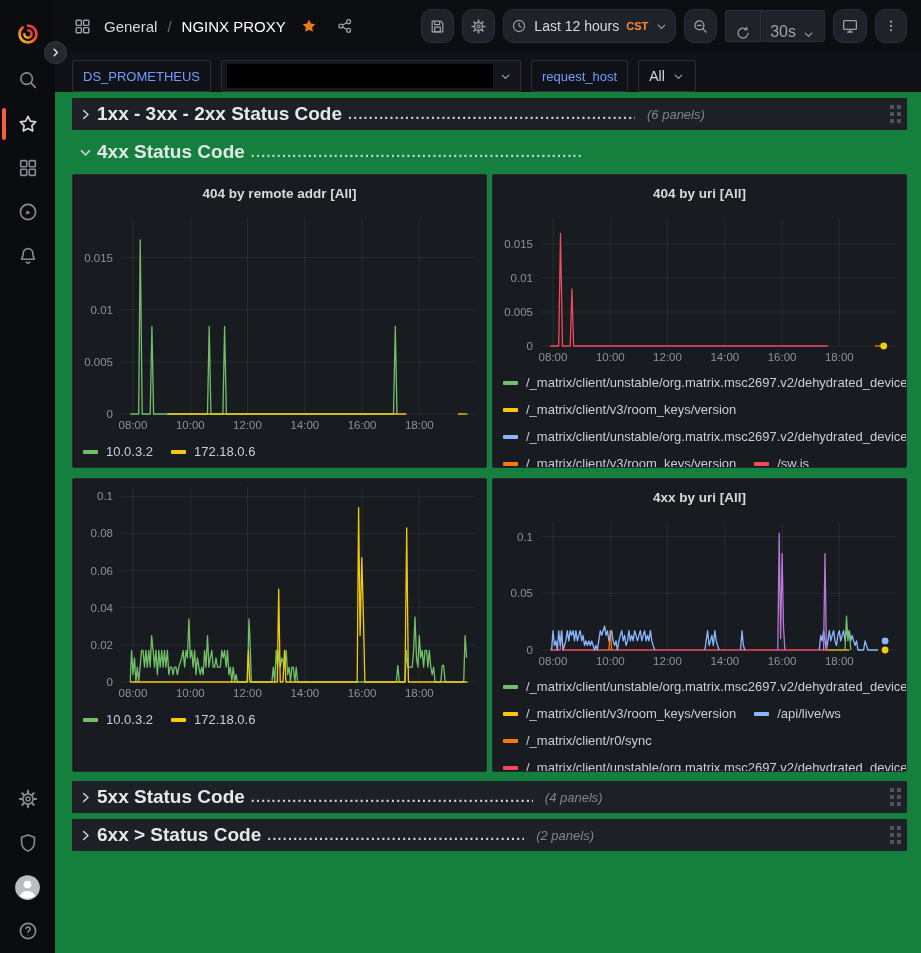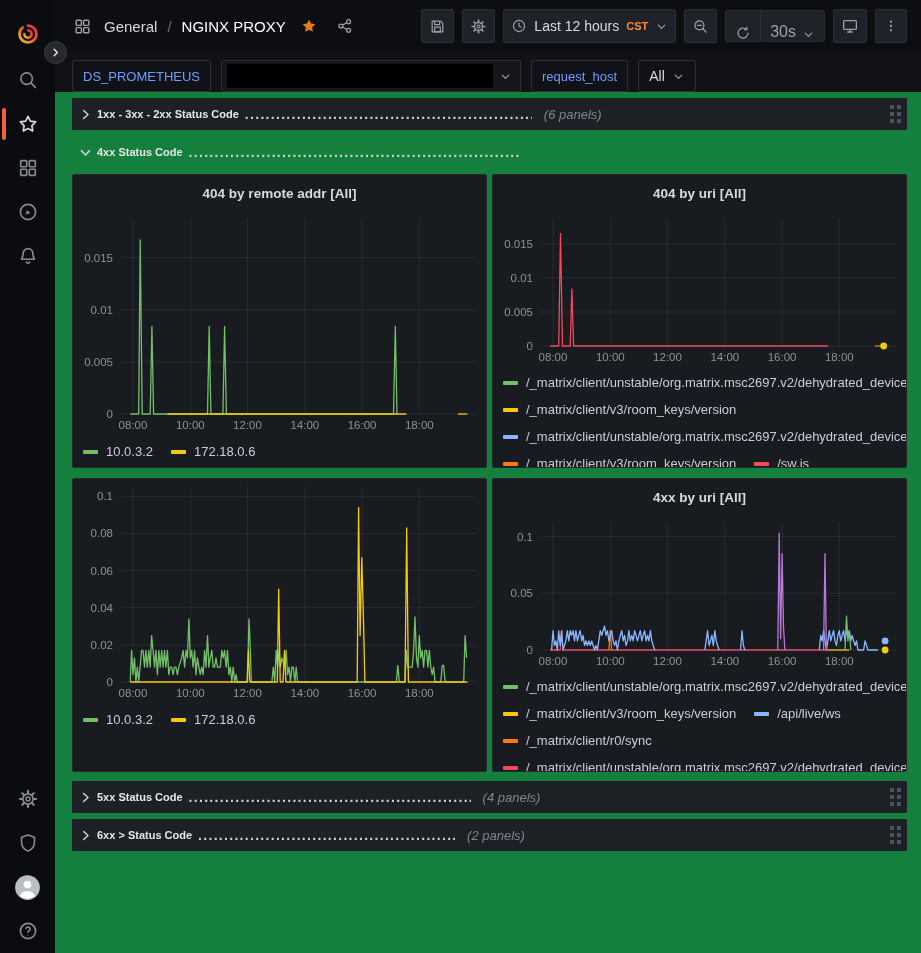--- a/index.html
+++ b/index.html
@@ -20,41 +20,41 @@
   .main { flex:1; display:flex; flex-direction:column; background:#15803d; min-width:0; }
 
   .topbar { height:52px; background:#0d0e12; display:flex; align-items:center; padding:0 14px 0 18px; gap:10px; }
   .crumb-icon { color:#9da0a8; display:flex; }
   .crumb-section { color:#d8d9da; font-size:15px; margin-left:2px; cursor:pointer; }
   .crumb-sep { color:#6c7077; font-size:15px; }
   .crumb-title { color:#ffffff; font-size:15px; cursor:pointer; }
   .star-filled { color:#eb7b18; display:flex; margin-left:4px; cursor:pointer; }
   .share-ic { color:#9da0a8; display:flex; margin-left:8px; cursor:pointer; }
   .topbar-right { margin-left:auto; display:flex; align-items:center; gap:8px; }
-  .tb-btn { height:32px; min-width:32px; padding:16px 7px; background:#1f2229; border:1px solid #2b2e35; border-radius:2px; color:#9da0a8; display:flex; align-items:center; justify-content:flex-start; gap:7px; cursor:pointer; }
+  .tb-btn { height:32px; min-width:32px; padding:16px 7px; background:#1f2229; border:1px solid #2b2e35; border-radius:10px; color:#9da0a8; display:flex; align-items:center; justify-content:flex-start; gap:7px; cursor:pointer; }
   .tb-btn .lbl { color:#d8d9da; font-size:14px; white-space:nowrap; }
   .tz { color:#ff8833; font-size:11px; font-weight:bold; }
   .caret { color:#9da0a8; display:flex; }
   .tb-group { display:flex; height:32px; background:#1f2229; border:1px solid #2b2e35; border-radius:2px; }
   .tb-group .cell { display:flex; align-items:flex-end; gap:6px; padding:0 9px; color:#9da0a8; cursor:pointer; }
   .tb-group .cell + .cell { border-left:1px solid #2b2e35; }
 
   .subbar { height:40px; display:flex; align-items:flex-end; padding:0 14px 0 17px; gap:10px; background:#111217; }
   .var-label { height:32px; display:flex; align-items:center; padding:0 10px; border:1px solid #2c3036; border-radius:2px; color:#6e9fff; font-size:13px; font-weight:500; cursor:pointer; background:#111217; }
   .var-select { height:32px; width:300px; display:flex; align-items:center; border:1px solid #2c3036; border-radius:2px; background:#15161b; padding:0 8px 0 5px; cursor:pointer; }
   .var-select .redacted { flex:1; height:24px; background:#000000; }
   .var-all { height:32px; display:flex; align-items:center; gap:7px; padding:0 10px; border:1px solid #2c3036; border-radius:2px; color:#d8d9da; font-size:14px; cursor:pointer; background:#111217; }
 
   .dash { flex:1; padding:6px 14px 0 17px; overflow:hidden; }
 
   
   .row { display:flex; align-items:center; height:32px; padding:0 6px; margin-bottom:6px; cursor:pointer; }
   .row.collapsed { background:#1d2025; border-radius:1px; }
   .row .chev { color:#cfd0d3; display:flex; margin-right:4px; }
-  .row-title { font-size:11px; font-weight:bold; color:#e6e7e9; white-space:nowrap; }
+  .row-title { font-size:19px; font-weight:bold; color:#e6e7e9; white-space:nowrap; }
   .leader { font-size:14px; font-weight:bold; color:#cfd0d3; letter-spacing:1.3px; white-space:nowrap; overflow:hidden; margin-left:6px; }
   .lead-r1 { width:287px; } .lead-r4 { width:332px; } .lead-r5 { width:282px; } .lead-r6 { width:257px; }
   .panel-count { font-size:13px; font-style:italic; color:#81858d; margin-left:12px; white-space:nowrap; }
   .row-handle { margin-left:auto; display:grid; grid-template-columns:repeat(2,4px); grid-auto-rows:4px; gap:3px; cursor:grab; }
   .row-handle span { background:#4f525a; }
   .row.expanded { margin-top:2px; }
 
   
   .panel-grid { display:grid; grid-template-columns:1fr 1fr; column-gap:5px; row-gap:10px; margin-bottom:9px; }
   .panel { height:294px; background:#181b1f; border:1px solid #25272d; border-radius:2px; display:flex; flex-direction:column; overflow:hidden; }

